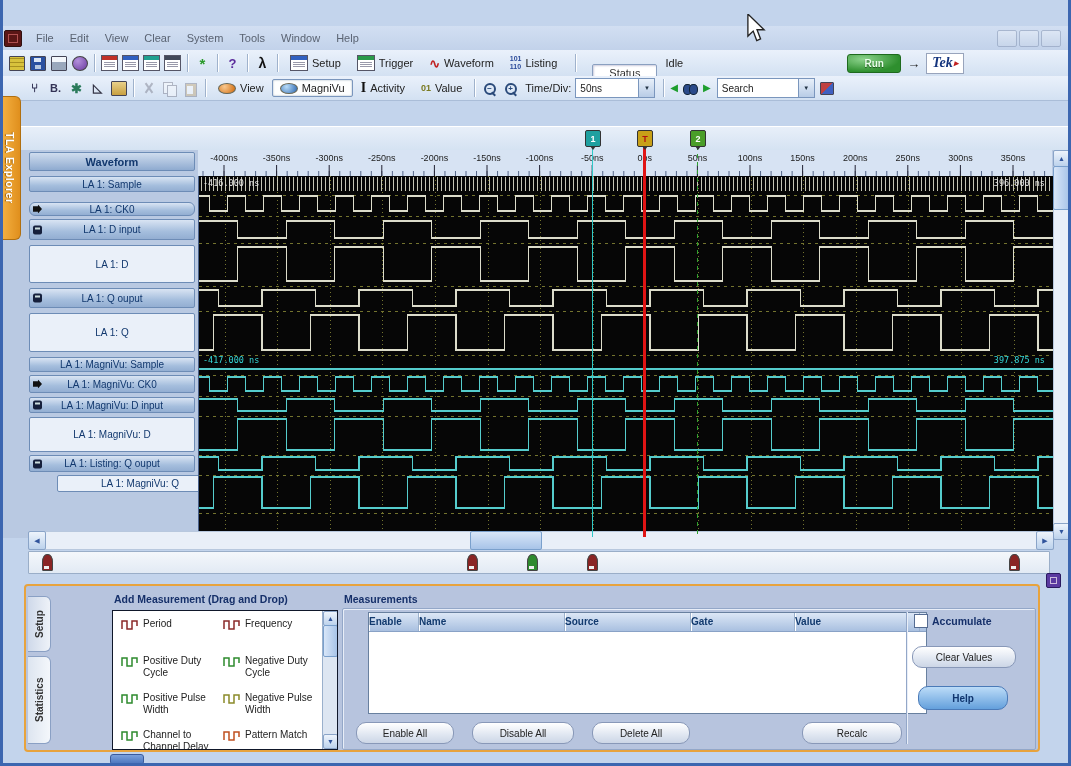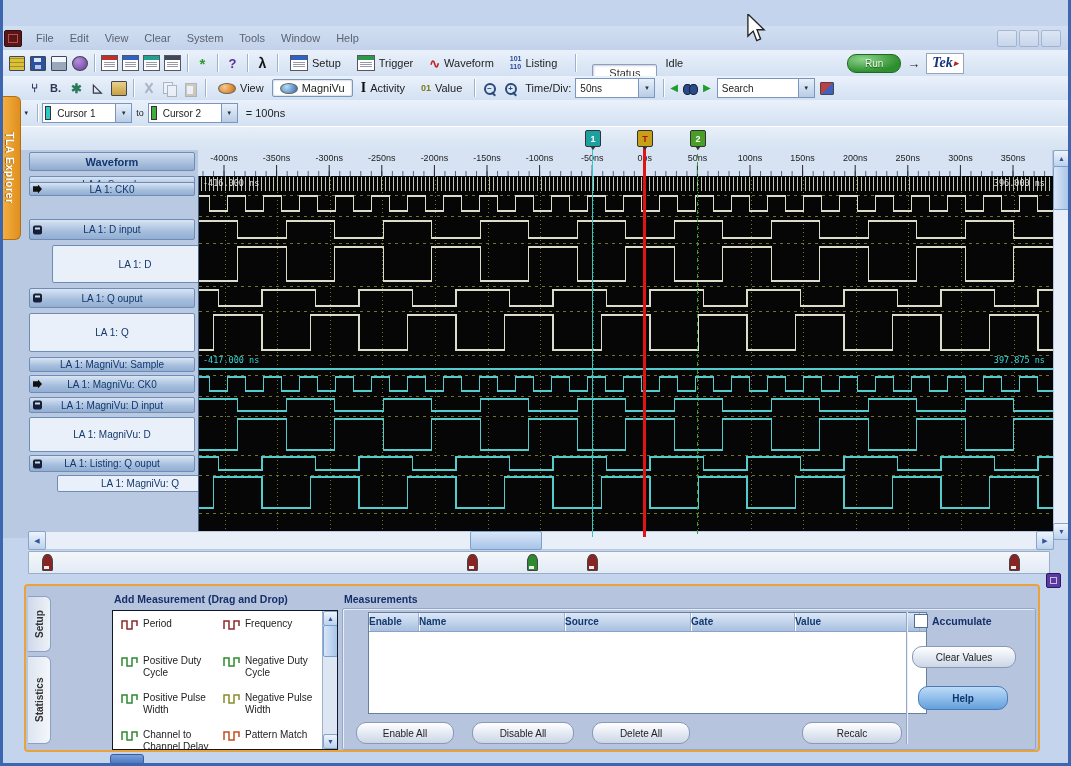--- a/index.html
+++ b/index.html
@@ -52,21 +52,21 @@
   .i-props{border-radius:50%;background:radial-gradient(circle at 35% 30%,#b490dc,#6a3aa0);border:1px solid #444;width:14px;height:13px;}
   .winicon{width:16px;height:14px;background:#fff;border:1px solid #556;position:relative;}
   .winicon:before{content:"";position:absolute;left:0;top:0;right:0;height:4px;background:var(--hd);}
   .winicon:after{content:"";position:absolute;left:2px;top:6px;right:2px;height:1px;box-shadow:0 2px 0 #99a,0 4px 0 #99a;background:#99a;}
   .txticon{font-weight:bold;line-height:1;}
   .oval{width:16px;height:9px;border-radius:50%;border:1px solid #665;}
   .oval.orange{background:radial-gradient(circle at 35% 30%,#f8c890,#d06808);}
   .oval.blue{background:radial-gradient(circle at 35% 30%,#b8dcf8,#2a66b0);}
   .status-box{background:#fff;border:1px solid #8aa0c0;border-radius:2px;padding:2px 16px;font-size:11px;color:#333;
     box-shadow:inset 1px 1px 2px #ccd;}
-  .run-btn{width:52px;height:17px;border-radius:9px;border:1px solid #1e6a1e;color:#eaffea;font-size:10px;font-weight:normal;
+  .run-btn{width:52px;height:17px;border-radius:3px;border:1px solid #1e6a1e;color:#eaffea;font-size:10px;font-weight:bold;
     background:radial-gradient(ellipse at 30% 25%,#8ed48e,#2e8f2e 70%);display:flex;align-items:center;justify-content:center;
     text-shadow:0 1px 1px #145014;}
   .tek-logo{background:#fff;border:1px solid #98a4bc;padding:0 5px;height:19px;display:flex;align-items:center;
     font-size:14px;font-weight:bold;font-style:italic;color:#15357e;font-family:"Liberation Serif",serif;}
   .tek-logo b{color:#c02020;font-size:9px;margin-left:1px;}
   .gray{opacity:.4;}
   .i-cut,.i-copy,.i-paste{width:13px;height:13px;position:relative;}
   .i-cut:before,.i-cut:after{content:"";position:absolute;left:6px;top:0;width:2px;height:12px;background:#667;}
   .i-cut:before{transform:rotate(35deg);} .i-cut:after{transform:rotate(-35deg);}
   .i-copy:before{content:"";position:absolute;left:0;top:0;width:8px;height:10px;background:#fff;border:1px solid #667;}
@@ -319,63 +319,44 @@
     <span class="garr">▶</span>
     <span class="combo" style="width:96px;margin-left:4px;">
       <span class="val">Search</span>
       <span class="dd" style="margin-left:auto;">▼</span>
       </span>
     <span class="ticon" style="margin-left:4px;">
       <span class="i-sq" style="background:linear-gradient(135deg,#c04040 50%,#4060c0 50%);width:12px;height:11px;"></span>
       </span>
   </div>
 
-  <div class="tb" id="tb3">
-    <span class="tbtn" style="padding:2px 3px;">
-      <span class="txticon" style="font-size:12px;color:#234;">△</span>
-      <span style="font-size:6px;color:#234;">▼</span>
-      </span>
-    <span class="sep"></span>
-    <span class="combo" style="width:88px;">
-      <span class="cbar" style="background:#2fc7c7;"></span>
-      <span class="val" style="min-width:0;">Cursor 1</span>
-      <span class="dd" style="margin-left:auto;">▼</span>
-      </span>
-    <span class="lbl" style="font-size:9px;">to</span>
-    <span class="combo" style="width:88px;">
-      <span class="cbar" style="background:#3fae3f;"></span>
-      <span class="val" style="min-width:0;">Cursor 2</span>
-      <span class="dd" style="margin-left:auto;">▼</span>
-      </span>
-    <span class="lbl" style="margin-left:8px;">= 100ns</span>
-  </div>
 
   <div class="explorer-tab">TLA Explorer</div>
 
   <div class="marker-strip" id="marker-strip">
       <div class="tmarker" style="left: 585px; background: rgb(31, 160, 160); color: rgb(255, 255, 255);">1<i></i></div>
       <div class="tmarker" style="left: 637px; background: rgb(200, 160, 24); color: rgb(176, 16, 16);">T<i></i></div>
       <div class="tmarker" style="left: 690px; background: rgb(74, 158, 40); color: rgb(255, 255, 255);">2<i></i></div>
     </div>
 
   <div class="wave-bg"></div>
   <div class="wave-label hdr" style="top:152px;height:19px;">Waveform</div>
   <div id="label-col">
       <div class="wave-label dark" style="top: 176px; height: 16px;">
         <span>LA 1: Sample</span>
       </div>
-      <div class="wave-label dark" style="top: 182px; height: 14px;">
+      <div class="wave-label dark" style="top: 202px; height: 14px; border-radius: 6px;">
         <span class="chicon clock"></span>
         <span>LA 1: CK0</span>
       </div>
       <div class="wave-label dark" style="top: 219px; height: 21px;">
         <span class="chicon probe"></span>
         <span>LA 1: D input</span>
       </div>
-      <div class="wave-label light" style="top: 245px; height: 38px; margin-left: 23px;">
+      <div class="wave-label light" style="top: 245px; height: 38px;">
         <span>LA 1: D</span>
       </div>
       <div class="wave-label dark" style="top: 288px; height: 20px;">
         <span class="chicon probe"></span>
         <span>LA 1: Q ouput</span>
       </div>
       <div class="wave-label light" style="top: 313px; height: 39px;">
         <span>LA 1: Q</span>
       </div>
       <div class="wave-label dark" style="top: 357px; height: 15px;">

